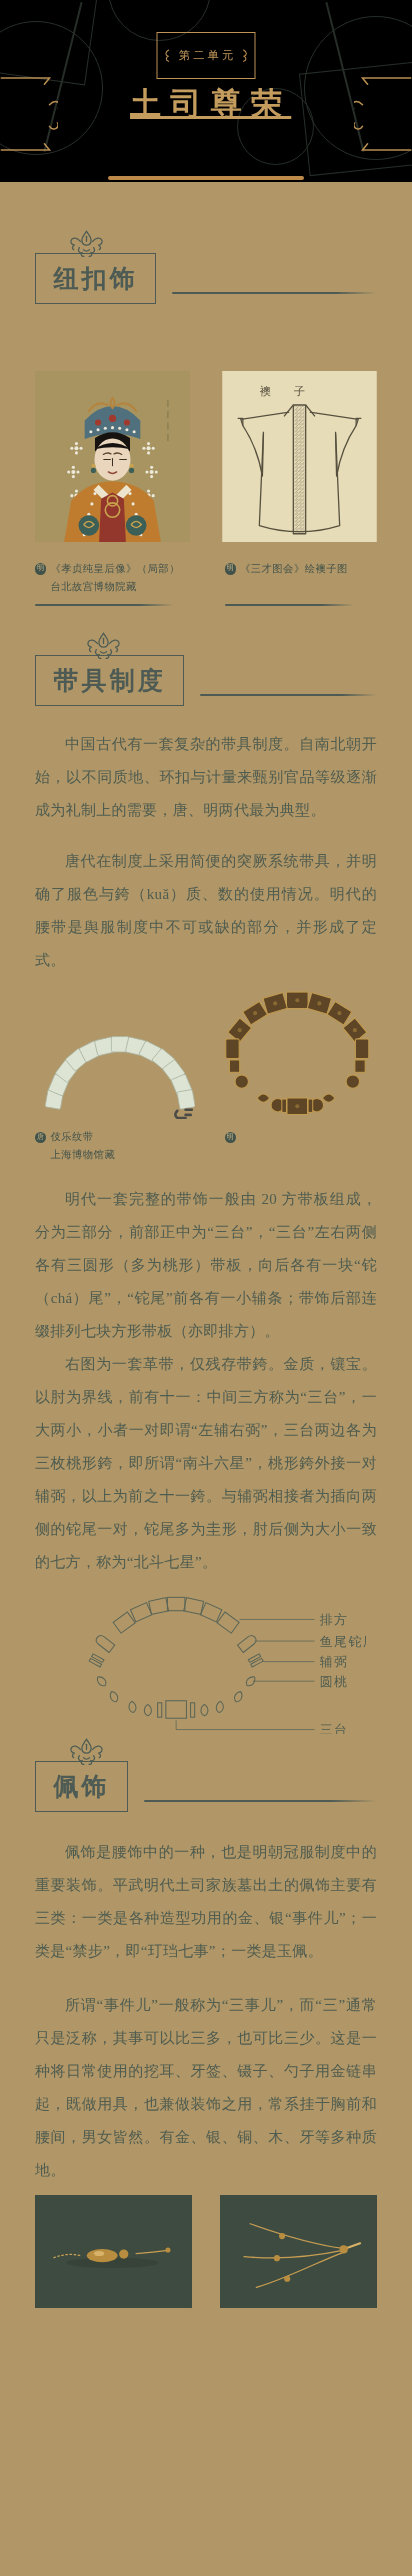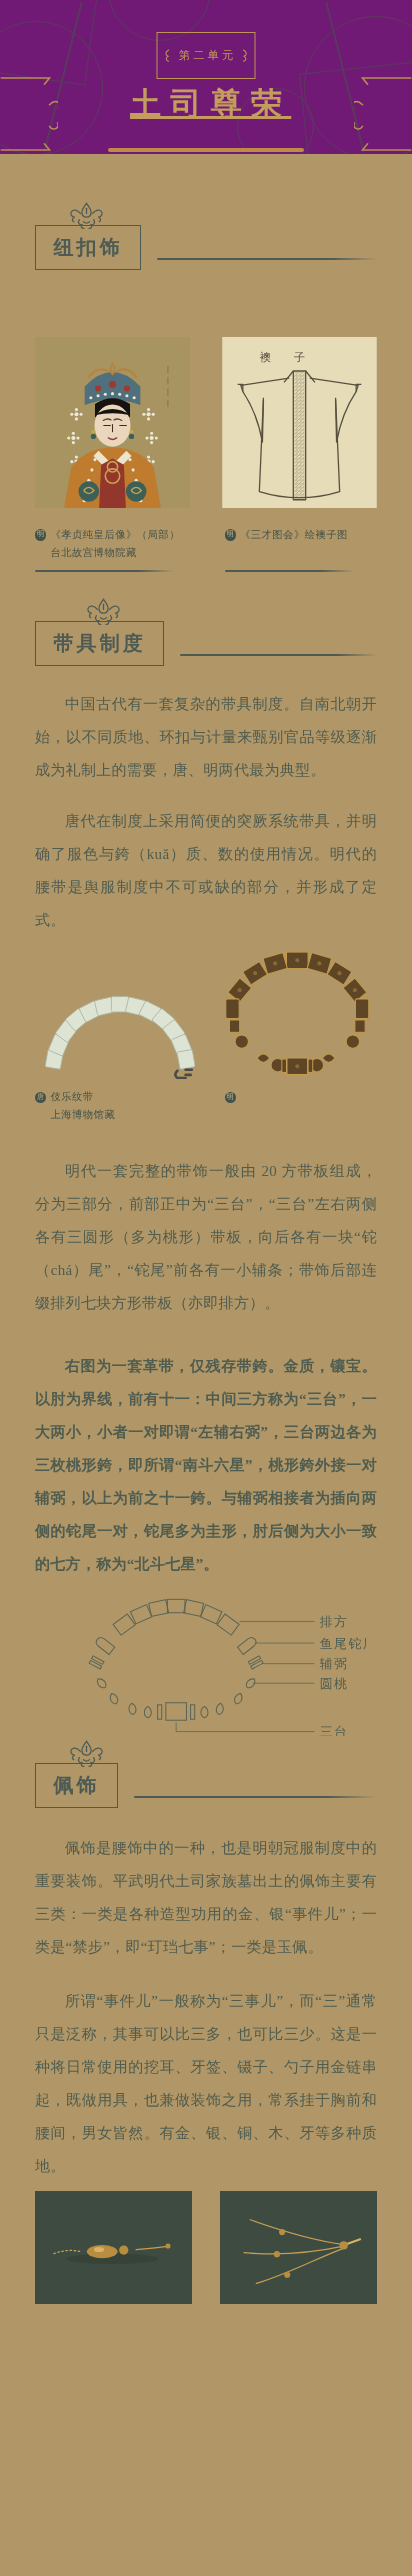--- a/index.html
+++ b/index.html
@@ -5,21 +5,21 @@
   * { margin:0; padding:0; box-sizing:border-box; }
   html,body { width:412px; }
   body {
     width:412px; height:3017px; overflow:hidden; position:relative;
     background:#b19767;
     font-family:"Liberation Serif","DejaVu Serif",serif;
     color:#4f5c50;
   }
   
   .header {
-    position:relative; height:154px; background:#701a75; overflow:hidden;
+    position:relative; height:182px; background:#000000; overflow:hidden;
   }
   .header .pattern { position:absolute; inset:0; opacity:.55; }
   .pattern .ring { position:absolute; border:1.5px solid #47564c; border-radius:50%; }
   .pattern .frame { position:absolute; border:1.5px solid #46544a; }
   .pattern .line { position:absolute; background:#46544a; }
   .corner-deco { position:absolute; top:75px; width:58px; height:78px; }
   .corner-deco.left { left:0; }
   .corner-deco.right { right:0; transform:scaleX(-1); }
   .unit-box {
     position:absolute; left:50%; transform:translateX(-50%); top:32px;
@@ -33,21 +33,21 @@
   }
   .header-divider {
     position:absolute; bottom:2.1px; left:50%; transform:translateX(-50%);
     width:196px; height:3.6px; border-radius:2.1px; background:#bd8a4a;
   }
   
   .page { padding:0 35px; }
   .section-head { position:relative; display:flex; align-items:flex-end; gap:15.5px; }
   .head-box {
     border:1.5px solid #4d5b54; color:#4d5b54; background:transparent;
-    padding:8.2px 17.5px; font-size:20px; font-weight:bold; letter-spacing:3.1px; white-space:nowrap;
+    padding:8.2px 17.5px; font-size:25px; font-weight:bold; letter-spacing:3.1px; white-space:nowrap;
   }
   .crown { position:absolute; top:-24px; }
   .brush { flex:1; height:2.1px; margin-bottom:10.3px; border-radius:1px;
     background:linear-gradient(90deg, #4d5b54 0%, #4d5b54 80%, rgba(77,91,84,0) 100%); }
   .para {
     font-size:15px; line-height:33px; text-align:justify; text-indent:2em;
     color:#4f5c50; letter-spacing:0.3px;
   }
   .fig-row { display:flex; justify-content:space-between; }
   .cap-row { display:flex; }
@@ -437,22 +437,22 @@
         </div>
       </div>
     </div>
     <div style="margin-left:18.5px;">
       <div class="caption">
         <span class="era-badge">明</span>
       </div>
     </div>
   </div>
 
-  <p class="para" style="margin-top:30px;">明代一套完整的带饰一般由 20 方带板组成，分为三部分，前部正中为“三台”，“三台”左右两侧各有三圆形（多为桃形）带板，向后各有一块“铊（chá）尾”，“铊尾”前各有一小辅条；带饰后部连缀排列七块方形带板（亦即排方）。</p>
-  <p class="para" style="margin-top:30px;font-weight:bold;">右图为一套革带，仅残存带銙。金质，镶宝。以肘为界线，前有十一：中间三方称为“三台”，一大两小，小者一对即谓“左辅右弼”，三台两边各为三枚桃形銙，即所谓“南斗六星”，桃形銙外接一对辅弼，以上为前之十一銙。与辅弼相接者为插向两侧的铊尾一对，铊尾多为圭形，肘后侧为大小一致的七方，称为“北斗七星”。</p>
+  <p class="para" style="margin-top:18px;">明代一套完整的带饰一般由 20 方带板组成，分为三部分，前部正中为“三台”，“三台”左右两侧各有三圆形（多为桃形）带板，向后各有一块“铊（chá）尾”，“铊尾”前各有一小辅条；带饰后部连缀排列七块方形带板（亦即排方）。</p>
+  <p class="para" style="">右图为一套革带，仅残存带銙。金质，镶宝。以肘为界线，前有十一：中间三方称为“三台”，一大两小，小者一对即谓“左辅右弼”，三台两边各为三枚桃形銙，即所谓“南斗六星”，桃形銙外接一对辅弼，以上为前之十一銙。与辅弼相接者为插向两侧的铊尾一对，铊尾多为圭形，肘后侧为大小一致的七方，称为“北斗七星”。</p>
 
   <svg width="319" height="155" viewBox="0 0 620 300" style="display:block;margin:0 auto;">
     <g fill="none" stroke="#5a6557" stroke-width="2">
 
       <g transform="translate(150,84) rotate(-36)">
           <rect x="-17" y="-13" width="34" height="26"></rect>
         </g>
       <g transform="translate(183,64) rotate(-24)">
           <rect x="-17" y="-13" width="34" height="26"></rect>
         </g>

